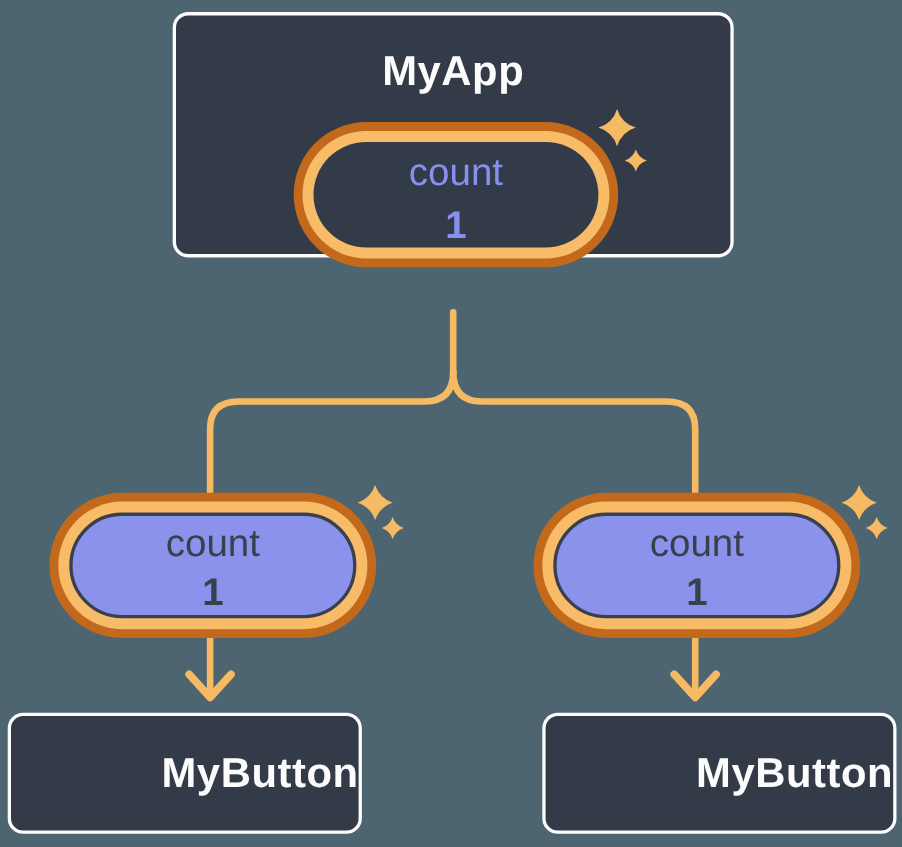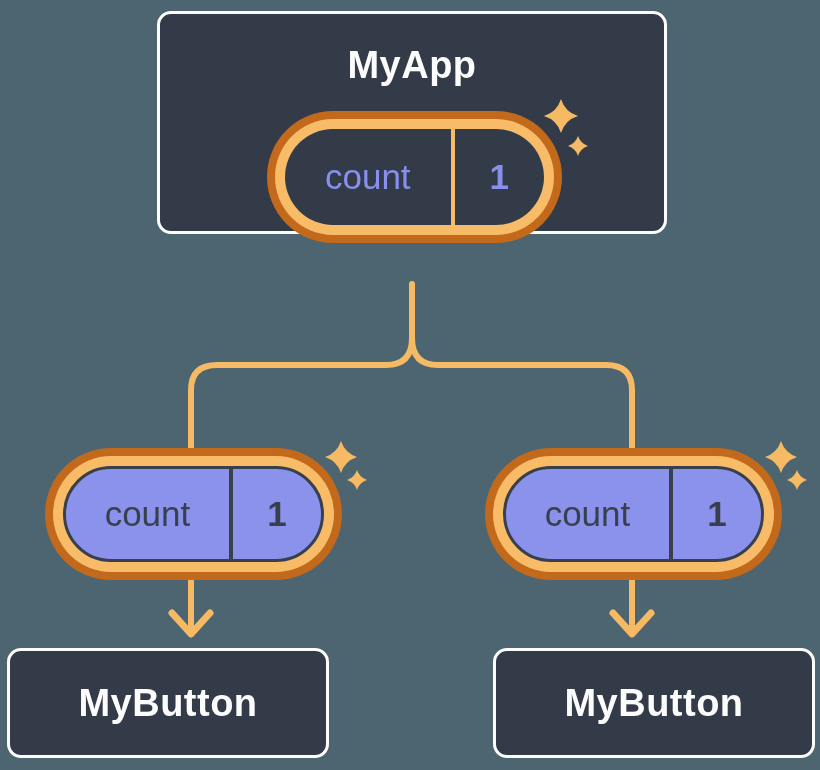--- a/index.html
+++ b/index.html
@@ -41,21 +41,21 @@
   .node-root .node-title {
     margin-top: 30px;
     text-align: center;
     font-size: 38px;
     font-weight: bold;
     letter-spacing: 0.5px;
   }
   .node-leaf {
     display: flex;
     align-items: center;
-    justify-content: center;
+    justify-content: flex-end;
     width: 322px; height: 110px;
   }
   .node-leaf .node-title {
     font-size: 38px;
     font-weight: bold;
     letter-spacing: 0.5px;
   }
   .node-leaf-left  { left: 7px;   top: 648px; }
   .node-leaf-right { left: 493px; top: 648px; }
 
@@ -78,20 +78,21 @@
   }
   .pill-core {
     box-sizing: border-box;
     border-radius: 999px;
     width: 100%;
     height: 100%;
     display: flex;
     align-items: stretch;
     overflow: hidden;
     font-size: 35px;
+    flex-direction: column;
   }
   .pill-root { left: 267px; top: 111px; width: 295px; height: 132px; }
   .pill-root .pill-core {
     background: var(--node_fill, #343B48);
     color: var(--text_purple, #8790EE);
   }
   .pill-root .pill-divider { background: var(--ring_inner, #F8BC68); }
 
   .pill-child { width: 297px; height: 132px; }
   .pill-child-left  { left: 45px;  top: 448px; }

